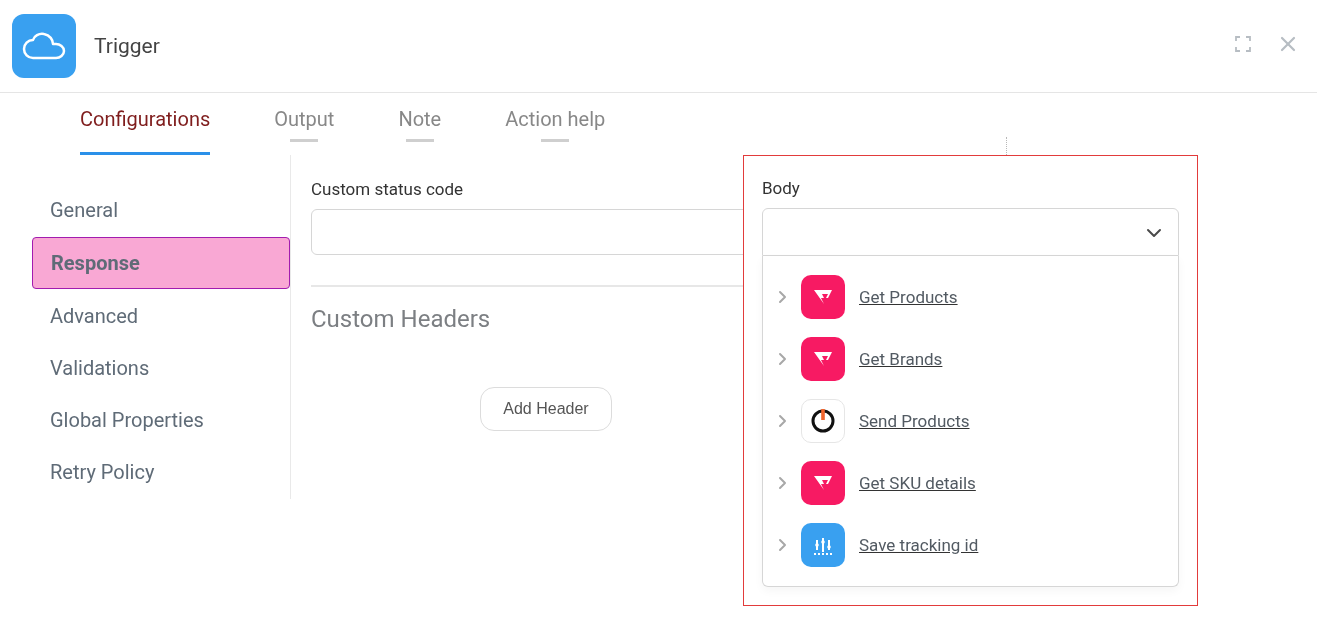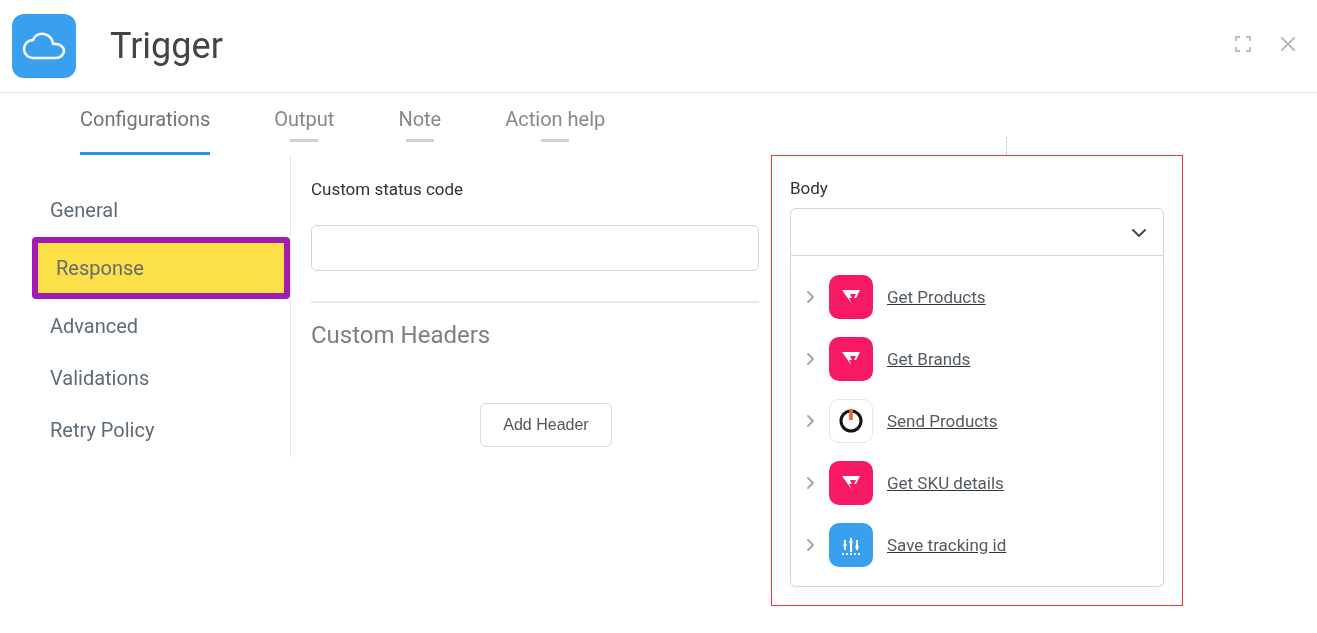--- a/index.html
+++ b/index.html
@@ -23,25 +23,24 @@
       width: 64px;
       height: 64px;
       background: #39a0f0;
       border-radius: 12px;
       display: flex;
       align-items: center;
       justify-content: center;
       margin-right: 18px;
     }
     .header-title {
-      font-size: 36px;
+      font-size: 21px;
       font-weight: 400;
       color: #444;
       flex: 1;
-      margin-left: 16px;
     }
     .header-actions {
       display: flex;
       gap: 26px;
       align-items: center;
       color: #b7bdc3;
     }
     .expand-icon, .close-icon { cursor: pointer; }
 
     
@@ -52,21 +51,21 @@
       margin-top: 0;
     }
     .tab {
       font-size: 20px;
       color: #888;
       padding: 14px 0 10px 0;
       border-bottom: 3px solid transparent;
       cursor: pointer;
     }
     .tab.active {
-      color: #737373;
+      color: #7f1d1d;
       border-bottom-color: #2a90e9;
     }
     .tab:not(.active)::after {
       content: "";
       display: block;
       width: 28px;
       height: 3px;
       background: #cfcfcf;
       margin: 8px auto 0;
     }
@@ -84,37 +83,38 @@
     }
     .side-item {
       font-size: 20px;
       color: #5f6b77;
       padding: 13px 18px;
       cursor: pointer;
       border-radius: 4px;
       margin-bottom: 2px;
     }
     .side-item.selected {
-      border: 6px solid #a21caf;
-      background: #fde047;
+      border: 1px solid #a21caf;
+      background: #f9a8d4;
       color: #5f6b77;
+      font-weight: bold;
     }
 
     
     .content {
       flex: 1;
       border-left: 1px solid #e9e9e9;
       padding: 24px 0 0 20px;
       position: relative;
     }
     .field-block { width: 448px; }
     .field-label {
       font-size: 17px;
       color: #333;
-      margin-bottom: 26px;
+      margin-bottom: 10px;
     }
     .text-input {
       width: 100%;
       height: 46px;
       border: 1px solid #d6d6d6;
       border-radius: 6px;
       padding: 0 12px;
       font-size: 15px;
     }
     .divider {
@@ -126,34 +126,34 @@
     .section-title {
       font-size: 24px;
       color: #7c7f83;
       font-weight: 400;
       margin-bottom: 54px;
     }
     .center-btn-wrap { text-align: center; width: 470px; }
     .add-btn {
       display: inline-block;
       border: 1px solid #dcdcdc;
-      border-radius: 6px;
+      border-radius: 14px;
       padding: 12px 22px;
       font-size: 16px;
       color: #555;
       background: #fff;
       cursor: pointer;
     }
 
     
     .body-panel {
       position: absolute;
-      left: 480px;
+      left: 452px;
       top: 0;
-      width: 412px;
+      width: 455px;
       border: 1.5px solid #e23b3b;
       padding: 22px 18px 18px 18px;
       background: #fff;
     }
     .body-label {
       font-size: 17px;
       color: #333;
       margin-bottom: 10px;
     }
     .body-select {
@@ -240,20 +240,21 @@
   <div class="tab">Action help</div>
 </div>
 
 <div class="main">
 
   <div class="sidebar">
     <div class="side-item">General</div>
     <div class="side-item selected">Response</div>
     <div class="side-item">Advanced</div>
     <div class="side-item">Validations</div>
+    <div class="side-item">Global Properties</div>
     <div class="side-item">Retry Policy</div>
   </div>
 
   <div class="content">
     <div class="dotted-line"></div>
 
     <div class="field-block">
       <div class="field-label">Custom status code</div>
       <input class="text-input" type="text" value="" style="">
     </div>

